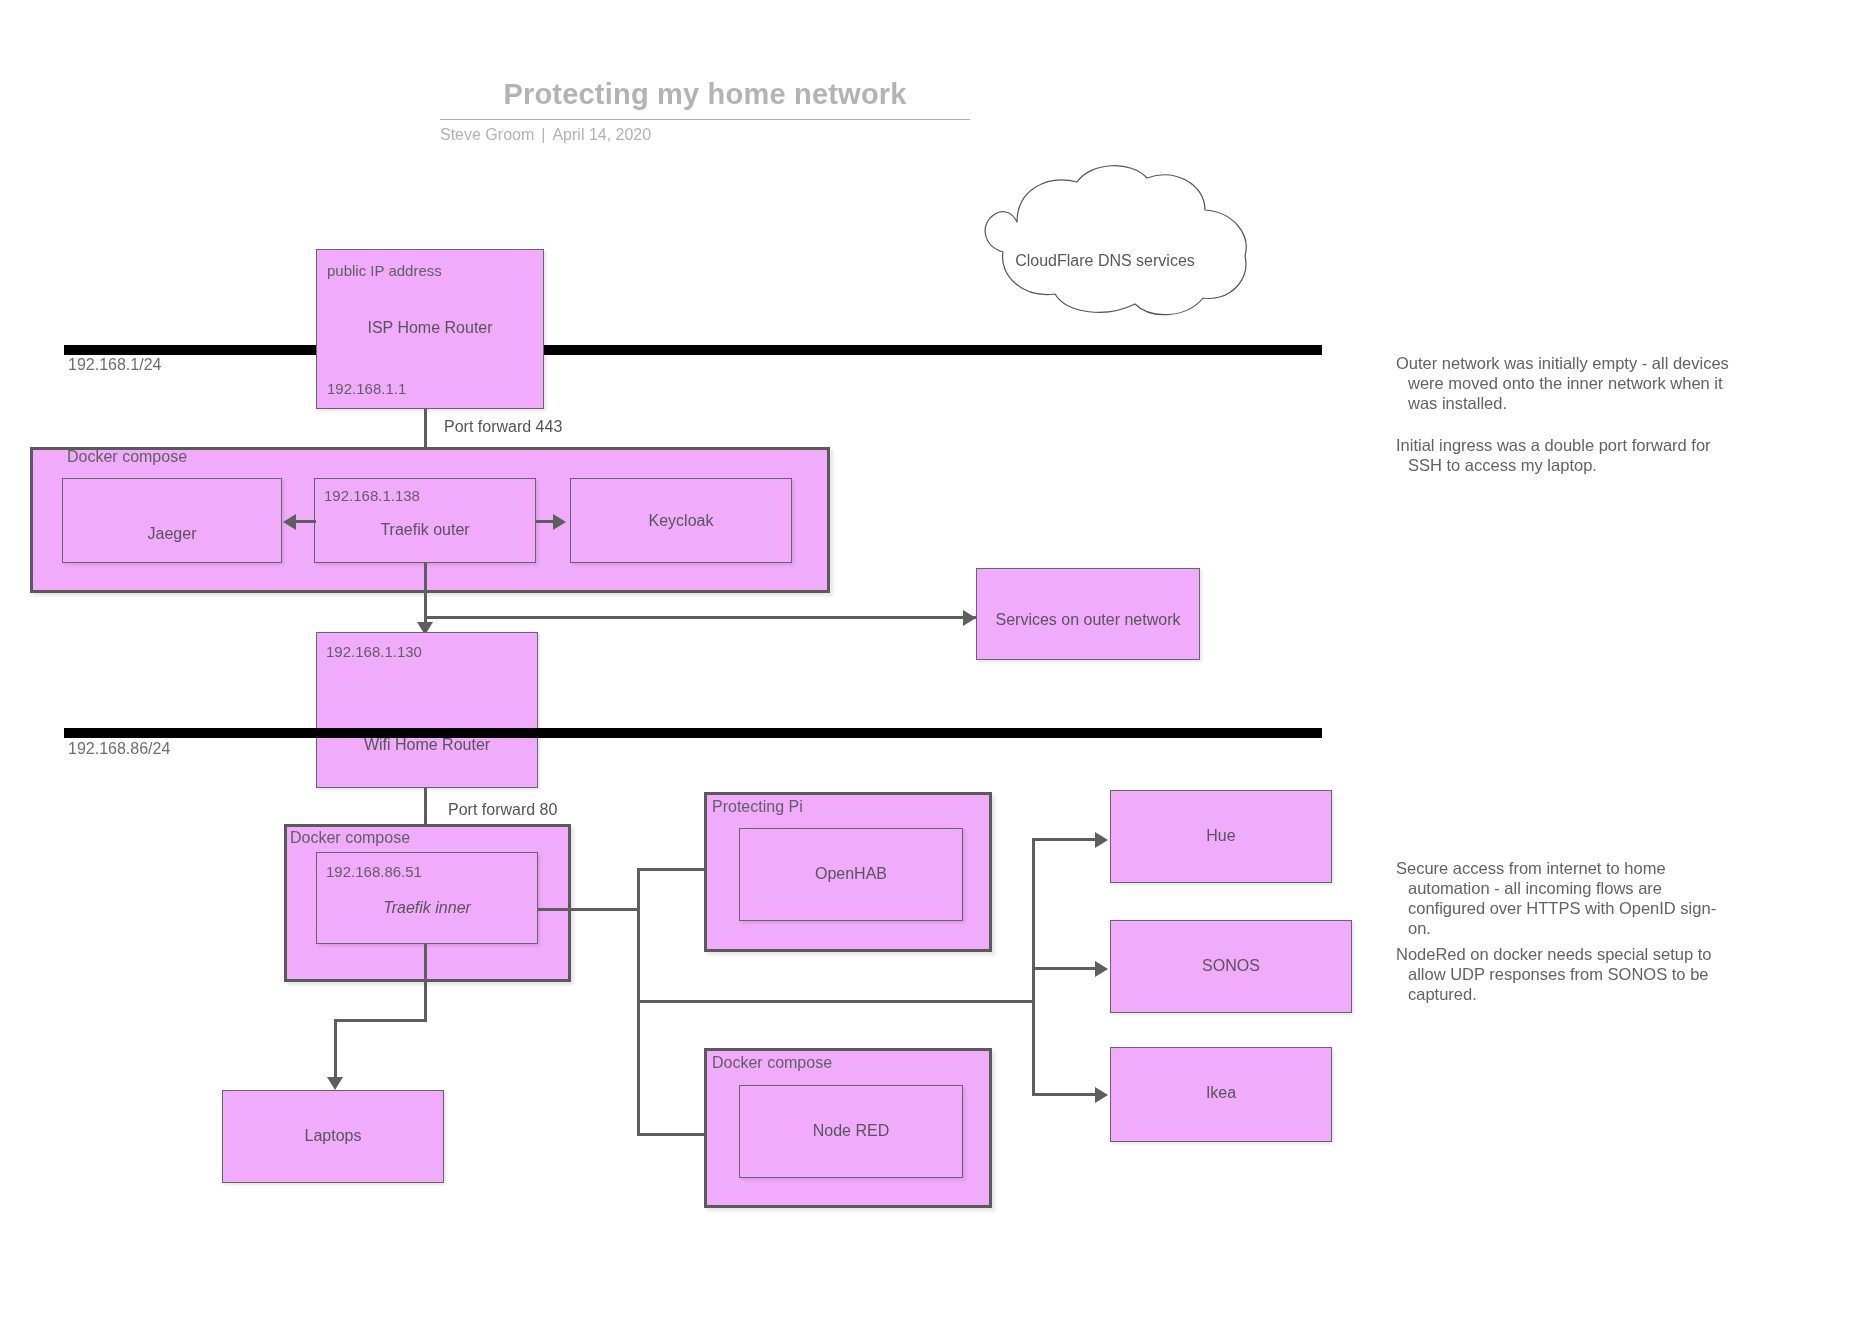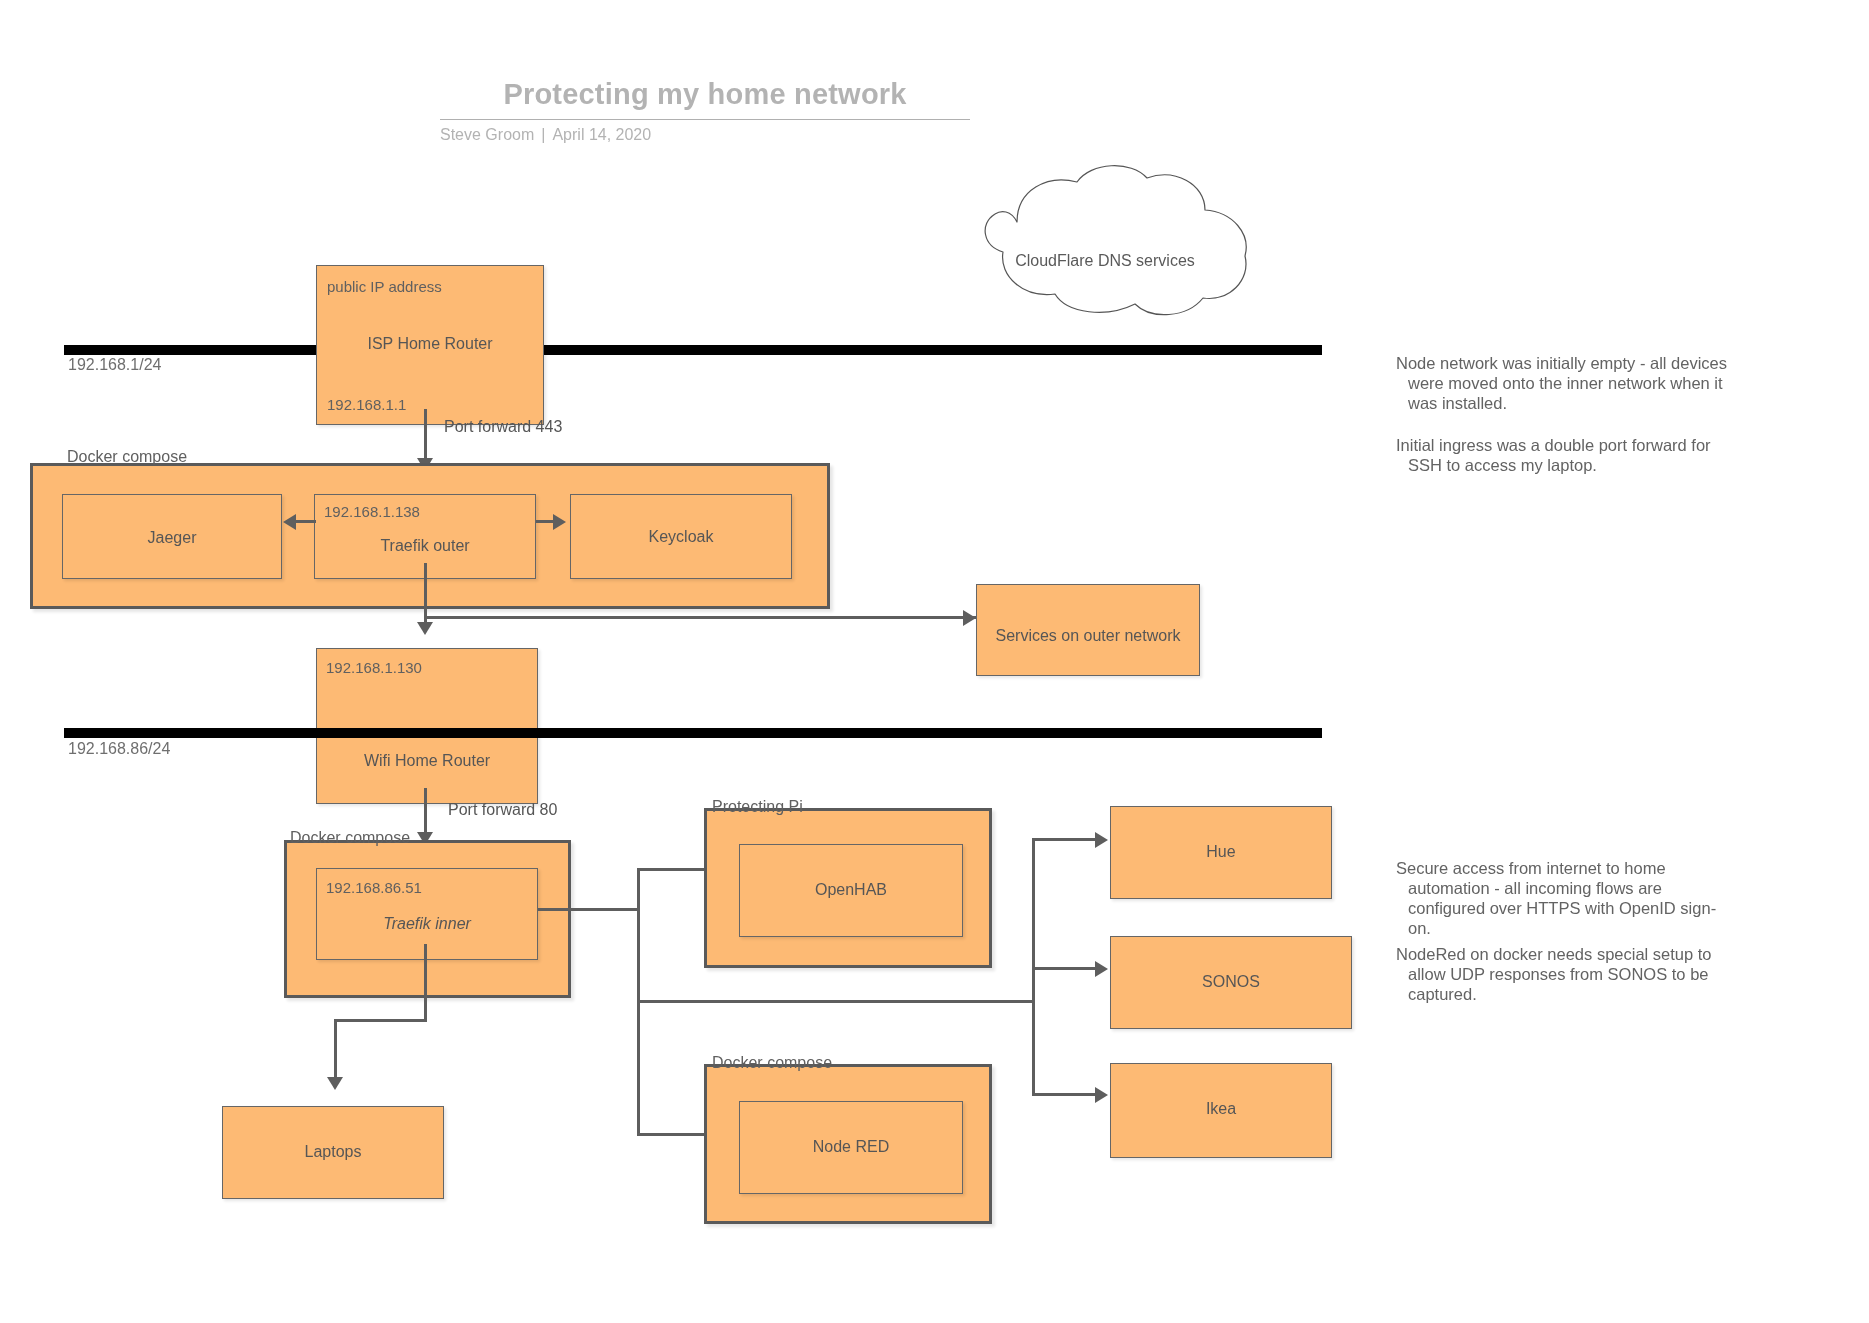--- a/index.html
+++ b/index.html
@@ -61,24 +61,23 @@
   .netlabel {
     position: absolute;
     font-size: 16px;
     color: #6f6f6f;
     white-space: nowrap;
   }
 
   
   .box {
     position: absolute;
-    background: #fdba74;
+    background: #f0abfc;
     box-sizing: border-box;
     box-shadow: 2px 2px 3px rgba(0,0,0,0.10);
-    margin-top: 16px;
   }
   .box.thin {
     border: 1px solid #666666;
   }
   .box.thick {
     border: 3px solid #5a5a5a;
     box-shadow: 3px 3px 3px rgba(0,0,0,0.10);
   }
   .box-center {
     position: absolute;
@@ -204,21 +203,21 @@
   </div>
 
   <div class="conn v" style="left:424px; top:409px; height:56px;"></div>
   <div class="arrow-down" style="left:417px; top:458px;"></div>
   <div class="conn-label" style="left:444px; top:418px;">Port forward 443</div>
 
   <div class="box thick" style="left:30px; top:447px; width:800px; height:146px;"></div>
   <div class="group-label" style="left:67px; top:448px;">Docker compose</div>
 
   <div class="box thin" style="left:62px; top:478px; width:220px; height:85px;">
-    <div class="box-center" style="top:34px;">Jaeger</div>
+    <div class="box-center" style="top:46px;">Jaeger</div>
   </div>
 
   <div class="box thin" style="left:314px; top:478px; width:222px; height:85px;">
     <div class="box-corner" style="left:9px; top:8px;">192.168.1.138</div>
     <div class="box-center" style="top:42px;">Traefik outer</div>
   </div>
 
   <div class="box thin" style="left:570px; top:478px; width:222px; height:85px;">
     <div class="box-center" style="top:33px;">Keycloak</div>
   </div>
@@ -309,21 +308,21 @@
   <div class="conn v" style="left:424px; top:944px; height:78px;"></div>
   <div class="conn h" style="left:334px; top:1019px; width:93px;"></div>
   <div class="conn v" style="left:334px; top:1019px; height:66px;"></div>
   <div class="arrow-down" style="left:327px; top:1077px;"></div>
 
   <div class="box thin" style="left:222px; top:1090px; width:222px; height:93px;">
     <div class="box-center" style="top:36px;">Laptops</div>
   </div>
 
   <div class="note" style="left:1396px; top:353px;">
-    <span>Node network was initially empty - all devices</span>
+    <span>Outer network was initially empty - all devices</span>
     <span class="ind">were moved onto the inner network when it</span>
     <span class="ind">was installed.</span>
   </div>
 
   <div class="note" style="left:1396px; top:435px;">
     <span>Initial ingress was a double port forward for</span>
     <span class="ind">SSH to access my laptop.</span>
   </div>
 
 

